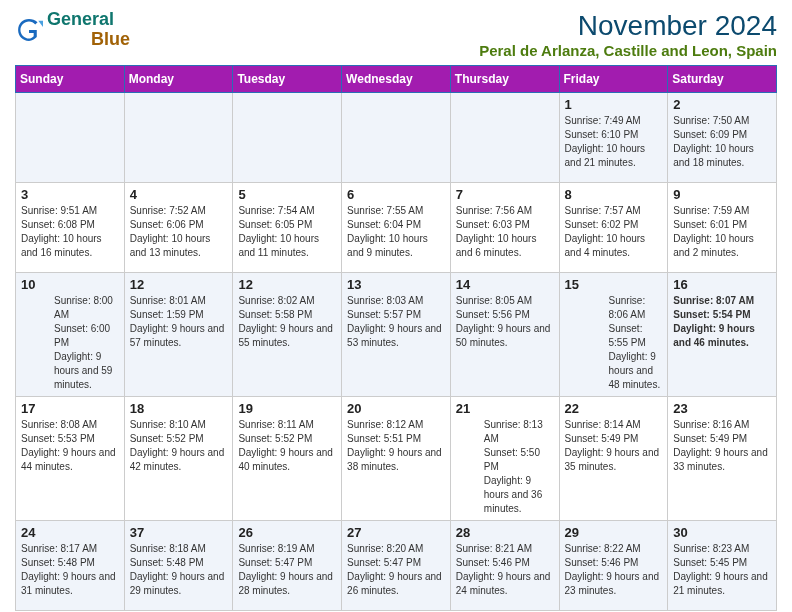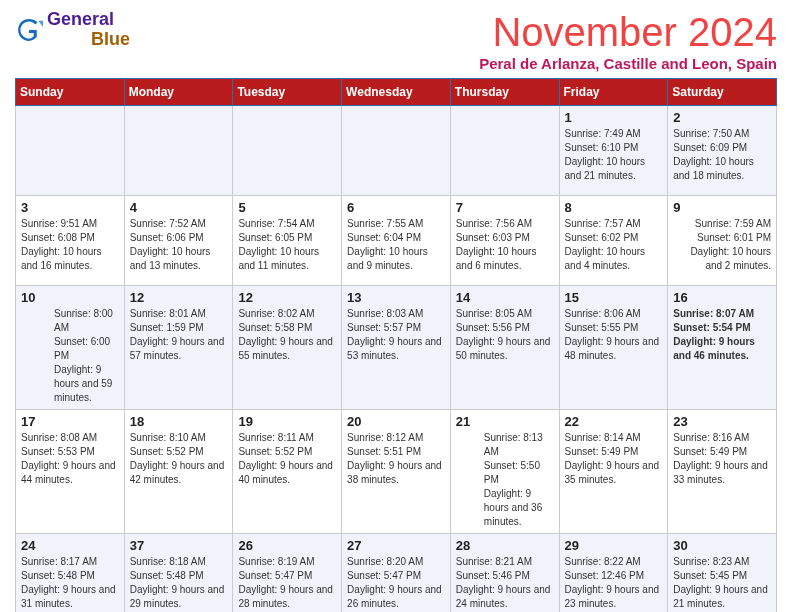--- a/index.html
+++ b/index.html
@@ -19,46 +19,46 @@
     .logo {
       display: flex;
       align-items: center;
       gap: 4px;
     }
     .logo-text {
       font-size: 18px;
       font-weight: bold;
       line-height: 1.1;
     }
-    .logo-general { color: #4c1d95; }
+    .logo-general { color: #0f766e; }
     .logo-blue { color: #a16207; margin-left: 44px; }
     .logo-icon {
       width: 28px;
       height: 28px;
     }
     .title-block {
       text-align: right;
     }
     .month-title {
-      font-size: 40px;
+      font-size: 28px;
       font-weight: normal;
-      color: #ef4444;
+      color: #0c4a6e;
     }
     .location-subtitle {
       font-size: 15px;
-      color: #be185d;
+      color: #4d7c0f;
       font-weight: bold;
     }
     table {
       width: 100%;
       border-collapse: collapse;
       font-size: 11px;
     }
     thead tr {
-      background-color: #b91c1c;
+      background-color: #a21caf;
       color: white;
     }
     thead th {
       padding: 6px 4px;
       font-size: 12px;
       font-weight: bold;
       text-align: left;
       border: 1px solid #2a6db5;
     }
     tbody tr {
@@ -177,21 +177,21 @@
 Daylight: 10 hours and 6 minutes.</div>
         </td>
         <td>
           <span class="day-num">8</span>
           <div class="day-info" style="white-space: pre-line;">Sunrise: 7:57 AM
 Sunset: 6:02 PM
 Daylight: 10 hours and 4 minutes.</div>
         </td>
         <td>
           <span class="day-num">9</span>
-          <div class="day-info" style="white-space: pre-line; text-align: right;">Sunrise: 7:59 AM
+          <div class="day-info" style="white-space: pre-line;">Sunrise: 7:59 AM
 Sunset: 6:01 PM
 Daylight: 10 hours and 2 minutes.</div>
         </td>
       </tr>
       <tr>
         <td>
           <span class="day-num">10</span>
           <div class="day-info" style="white-space: pre-line; margin-left: 33px;">Sunrise: 8:00 AM
 Sunset: 6:00 PM
 Daylight: 9 hours and 59 minutes.</div>
@@ -215,21 +215,21 @@
 Daylight: 9 hours and 53 minutes.</div>
         </td>
         <td>
           <span class="day-num">14</span>
           <div class="day-info" style="white-space: pre-line;">Sunrise: 8:05 AM
 Sunset: 5:56 PM
 Daylight: 9 hours and 50 minutes.</div>
         </td>
         <td>
           <span class="day-num">15</span>
-          <div class="day-info" style="white-space: pre-line;">Sunrise: 8:06 AM
+          <div class="day-info" style="white-space: pre-line; margin-left: 44px;">Sunrise: 8:06 AM
 Sunset: 5:55 PM
 Daylight: 9 hours and 48 minutes.</div>
         </td>
         <td>
           <span class="day-num">16</span>
           <div class="day-info" style="white-space: pre-line; font-weight: bold;">Sunrise: 8:07 AM
 Sunset: 5:54 PM
 Daylight: 9 hours and 46 minutes.</div>
         </td>
       </tr>
@@ -304,21 +304,21 @@
         </td>
         <td>
           <span class="day-num">28</span>
           <div class="day-info" style="white-space: pre-line;">Sunrise: 8:21 AM
 Sunset: 5:46 PM
 Daylight: 9 hours and 24 minutes.</div>
         </td>
         <td>
           <span class="day-num">29</span>
           <div class="day-info" style="white-space: pre-line;">Sunrise: 8:22 AM
-Sunset: 12:46 PM
+Sunset: 5:46 PM
 Daylight: 9 hours and 23 minutes.</div>
         </td>
         <td>
           <span class="day-num">30</span>
           <div class="day-info" style="white-space: pre-line;">Sunrise: 8:23 AM
 Sunset: 5:45 PM
 Daylight: 9 hours and 21 minutes.</div>
         </td>
       </tr>
     </tbody>

